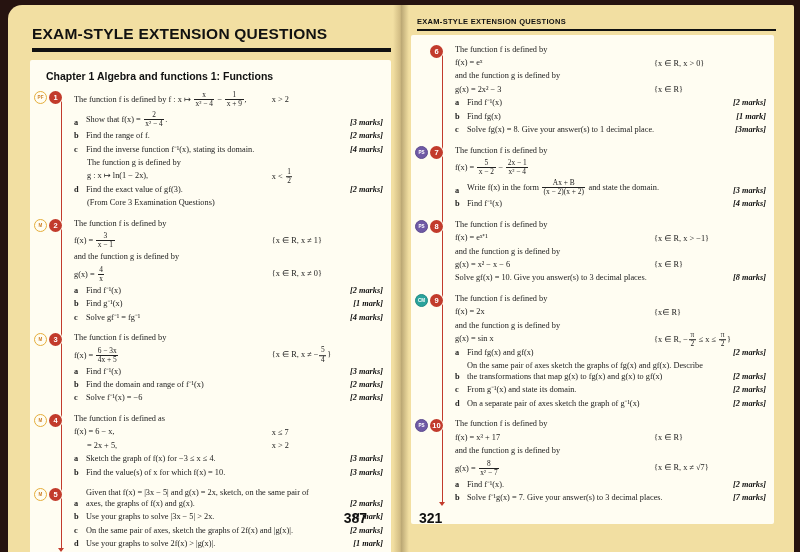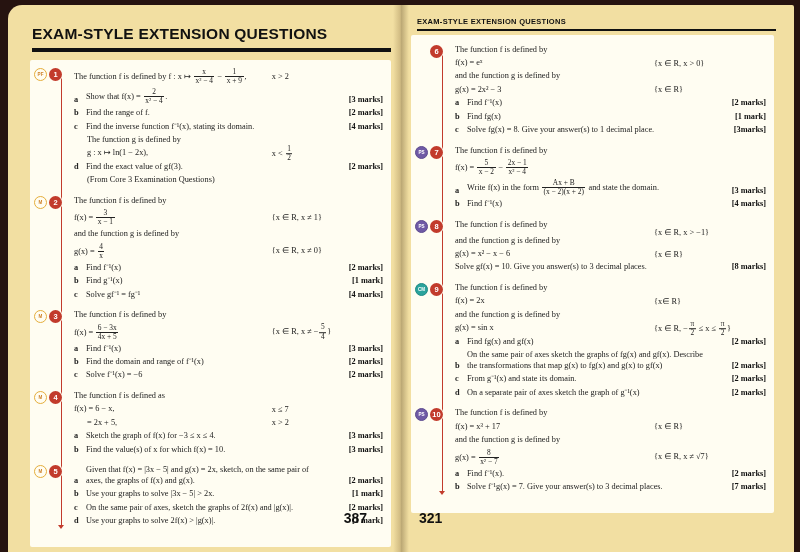--- a/index.html
+++ b/index.html
@@ -57,21 +57,21 @@
                display:flex; align-items:center; justify-content:center; flex-shrink:0;
                box-shadow:0 0 0 1px #fffdf2; }
 
   .qcontent { flex:1; min-width:0; font-size:8.3px; line-height:1.32; color:#222; }
   .qrow { position:relative; margin-bottom:2.5px; display:flex; align-items:flex-end; }
   .qrow.indent { padding-left:13px; }
   .qletter { font-weight:bold; width:12px; flex-shrink:0; }
   .qtext { flex:1; padding-right:58px; }
   .qrow.has-side .qtext { padding-right:0; max-width:66%; }
   .qside { position:absolute; left:64%; top:50%; transform:translateY(-50%); white-space:nowrap; }
-  .qmarks { position:absolute; right:0; bottom:0; font-weight:bold; color:#111; white-space:nowrap; }
+  .qmarks { position:absolute; right:0; bottom:0; font-weight:bold; color:#111; white-space:nowrap;font-style:italic; }
 
   
   .frac { display:inline-flex; flex-direction:column; vertical-align:middle;
           text-align:center; font-size:7.4px; line-height:1.12; margin:0 1px; }
   .frac .num { padding:0 1.5px; border-bottom:.8px solid #222; display:block; }
   .frac .den { padding:0 1.5px; display:block; }
 
   
   .pagenum { position:absolute; bottom:26px; font-family:"Liberation Sans", sans-serif;
              font-weight:bold; font-size:14px; color:#111; }
@@ -83,20 +83,21 @@
 
 <div class="spread">
   <div class="gutter"></div>
 
   <div class="page page-left">
     <div class="lp-header">
       <div class="lp-title">EXAM-STYLE EXTENSION QUESTIONS</div>
       <div class="lp-rule"></div>
     </div>
     <div class="panel panel-left">
+      <div class="chapter-title">Chapter 1 Algebra and functions 1: Functions</div>
       <div class="questions" id="questions-left">
         <div class="redline"></div>
       <div class="question">
             <div class="badges">
               <span class="badge-outer ring-yellow">PF</span>
               <span class="badge-num">1</span>
             </div>
             <div class="qcontent">
               <div class="qrow has-side">
                 <span class="qtext">The function f is defined by f : x ↦ <span class="frac">
@@ -368,20 +369,21 @@
           <div class="question">
             <div class="badges">
               <span class="badge-outer fill-purple">PS</span>
               <span class="badge-num">8</span>
             </div>
             <div class="qcontent">
               <div class="qrow">
                 <span class="qtext">The function f is defined by</span>
               </div>
               <div class="qrow has-side">
+                <span class="qtext">f(x) = eˣ⁺¹</span>
                 <span class="qside">{x ∈ R, x &gt; −1}</span>
               </div>
               <div class="qrow">
                 <span class="qtext">and the function g is defined by</span>
               </div>
               <div class="qrow has-side">
                 <span class="qtext">g(x) = x² − x − 6</span>
                 <span class="qside">{x ∈ R}</span>
               </div>
               <div class="qrow">

